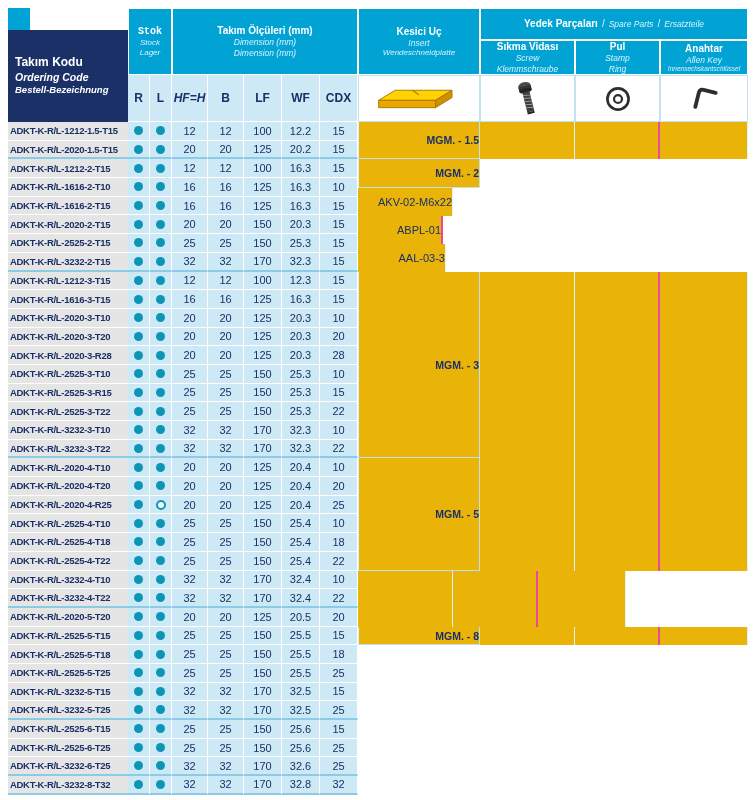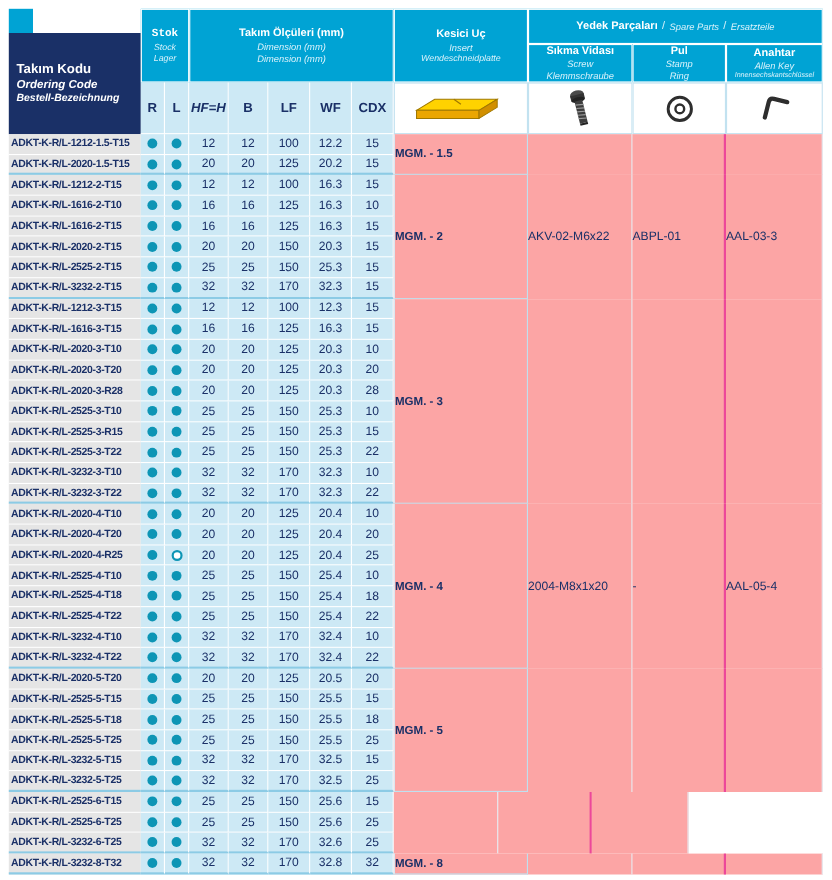--- a/index.html
+++ b/index.html
@@ -83,22 +83,22 @@
     font-weight: bold; font-size: 9.5px; letter-spacing: -0.3px;
   }
   .trow[data-sep="true"] .cell { border-bottom: 2px solid #8ccbe5; }
   .dot { width: 9px; height: 9px; border-radius: 50%; }
   .dot[data-state="filled"] { background: #0d95b5; }
   .dot[data-state="hollow"] { background: #fff; border: 2px solid #0d95b5; width: 10px; height: 10px; }
 
   .rcols { display: flex; flex-direction: column; width: 390px; }
   .gstrip { display: flex; }
   .gc {
-    display: flex; align-items: center; justify-content: flex-start;
-    background: #fca5a5; font-size: 11px; color: #1a3067; height: 100%;
+    display: flex; align-items: center; justify-content: flex-end;
+    background: #eab308; font-size: 11px; color: #1a3067; height: 100%;
   }
   .gc.insert {
     width: 122px; font-weight: bold; font-size: 10.5px;
     border-left: 1px solid #d8eef8; border-right: 1px solid #bfe0ef; border-bottom: 1px solid #bfe0ef;
   }
   .gc.screw { width: 95px; border-right: 1px solid #e3f2f9; }
   .gc.ring  { width: 85px; border-right: 2px solid #ec4899; }
   .gc.key   { width: 88px; border-right: 1px solid #e3f2f9; }
 </style>
 </head>
@@ -750,46 +750,38 @@
 
         <div class="gstrip" style="height: 37.388px;">
           <div class="gc insert">
             <span class="glabel">MGM. - 1.5</span>
           </div>
           <div class="gc screw"></div>
           <div class="gc ring"></div>
           <div class="gc key"></div>
         </div>
 
-        <div class="gstrip" style="height: 112.164px;">
+        <div class="gstrip" style="height: 112.164px; flex-direction: column;">
           <div class="gc insert">
             <span class="glabel">MGM. - 2</span>
           </div>
           <div class="gc screw">AKV-02-M6x22</div>
           <div class="gc ring">ABPL-01</div>
           <div class="gc key">AAL-03-3</div>
         </div>
 
         <div class="gstrip" style="height: 186.94px;">
           <div class="gc insert">
             <span class="glabel">MGM. - 3</span>
           </div>
           <div class="gc screw"></div>
           <div class="gc ring"></div>
           <div class="gc key"></div>
         </div>
 
-        <div class="gstrip" style="height: 149.552px;">
-          <div class="gc insert">
-            <span class="glabel">MGM. - 4</span>
-          </div>
-          <div class="gc screw">2004-M8x1x20</div>
-          <div class="gc ring">-</div>
-          <div class="gc key">AAL-05-4</div>
-        </div>
 
         <div class="gstrip" style="height: 112.164px;">
           <div class="gc insert">
             <span class="glabel">MGM. - 5</span>
           </div>
           <div class="gc screw"></div>
           <div class="gc ring"></div>
           <div class="gc key"></div>
         </div>
 

